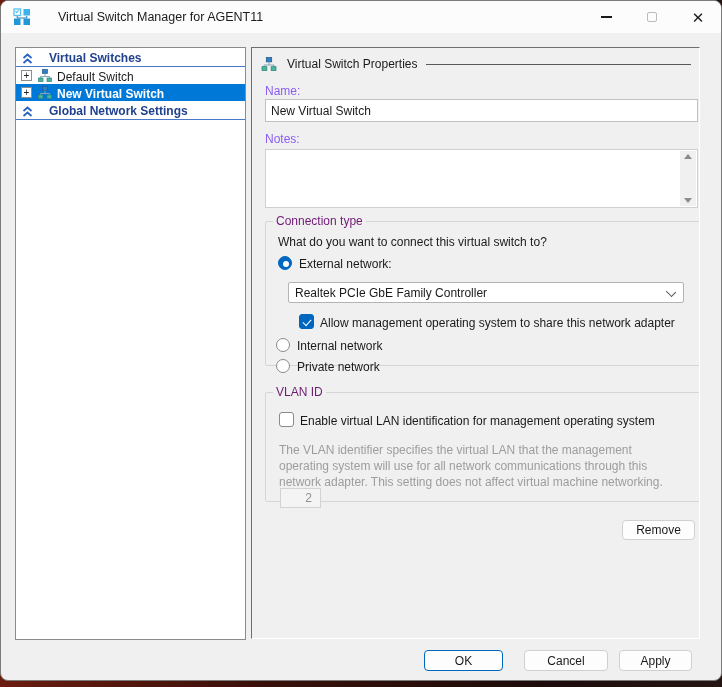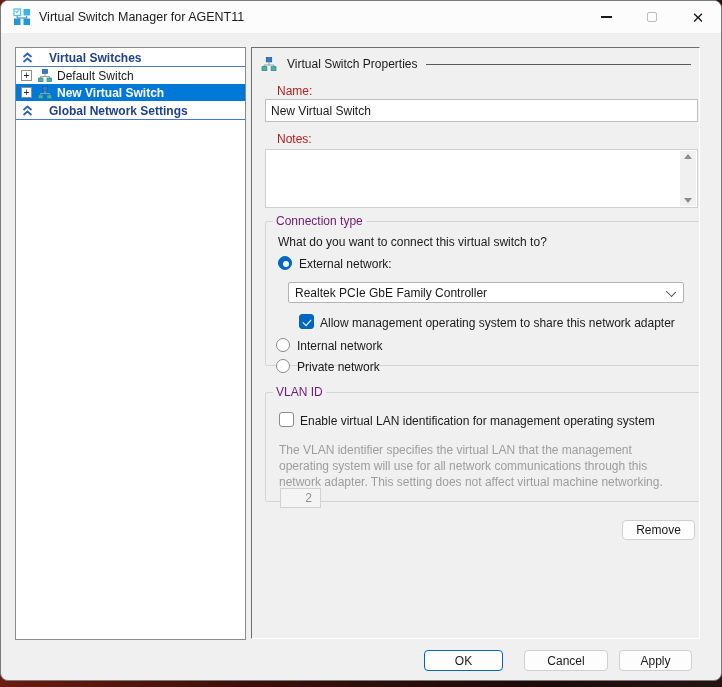--- a/index.html
+++ b/index.html
@@ -11,35 +11,35 @@
     position:relative;
   }
   .window {
     position:absolute; left:0; top:0; width:722px; height:681px;
     background:#f0f0f0; border-radius:8px; overflow:hidden;
     border:1px solid #7b7b7b;
   }
   
   .titlebar {
     position:absolute; left:0; top:0; width:100%; height:32px;
-    background:#fcfcfc; display:flex; align-items:center;
+    background:#fcfcfc; display:flex; align-items:center;gap:19px;
   }
   .titlebar .appicon { margin-left:12px; width:18px; height:18px; flex:0 0 auto; }
   .titlebar .title { margin-left:8px; font-size:12.5px; color:#1b1b1b; }
   .caption-buttons { position:absolute; right:0; top:0; height:32px; display:flex; }
   .cap-btn { width:46px; height:32px; display:flex; align-items:center; justify-content:center; }
   .glyph-min { width:11px; height:1.4px; background:#1a1a1a; }
   .glyph-max { width:10px; height:10px; border:1px solid #bdbdbd; border-radius:2px; }
   .glyph-close { font-size:15px; color:#1a1a1a; line-height:1; font-weight:400; }
   
   .tree-panel {
     position:absolute; left:14px; top:46px; width:231px; height:593px;
     background:#ffffff; border:1px solid #8a8a8a; overflow:hidden;
   }
-  .tree-row { position:relative; height:17px; display:flex; align-items:center; white-space:nowrap; }
+  .tree-row { position:relative; height:17px; display:flex; align-items:flex-end; white-space:nowrap; }
   .tree-row.header { margin-top:2px; }
   .tree-row.header .lbl { font-weight:bold; color:#21418e; margin-left:16px; }
   .tree-row.header { border-bottom:1px solid #4a78c8; padding-bottom:1px; }
   .chev { margin-left:6px; width:11px; height:12px; }
   .expander {
     position:absolute; left:5px; top:3px; width:11px; height:11px;
     background:#fff; border:1px solid #8f8f8f; font-size:10px; line-height:9px;
     text-align:center; color:#222;
   }
   .tree-ico { position:absolute; left:22px; top:2px; width:14px; height:13px; }
@@ -50,21 +50,21 @@
   .right-pane {
     position:absolute; left:250px; top:46px; width:449px; height:592px;
     background:#f0f0f0;
     border:1px solid; border-color:#6e6e6e #ffffff #ffffff #6e6e6e;
     overflow:hidden;
   }
   .sec-head { position:absolute; left:9px; top:8px; width:432px; height:16px; display:flex; align-items:center; }
   .sec-head .ico { width:16px; height:14px; }
   .sec-head .txt { margin-left:10px; white-space:nowrap; }
   .sec-head .rule { flex:1; height:1px; background:#5a5a5a; margin-left:8px; margin-right:2px; }
-  .flabel { position:absolute; left:13px; color:#b91c1c;margin-left:12px; }
+  .flabel { position:absolute; left:13px; color:#8b5cf6; }
   .text-input {
     position:absolute; left:13px; width:433px; height:23px;
     background:#fff; border:1px solid #c0c0c0; font:inherit; padding:0 5px; color:#1a1a1a;
   }
   .notes-box {
     position:absolute; left:13px; top:101px; width:433px; height:59px;
     background:#fff; border:1px solid #cfcfcf;
   }
   .vscroll {
     position:absolute; right:1px; top:1px; width:16px; height:55px; background:#f0f0f0;

